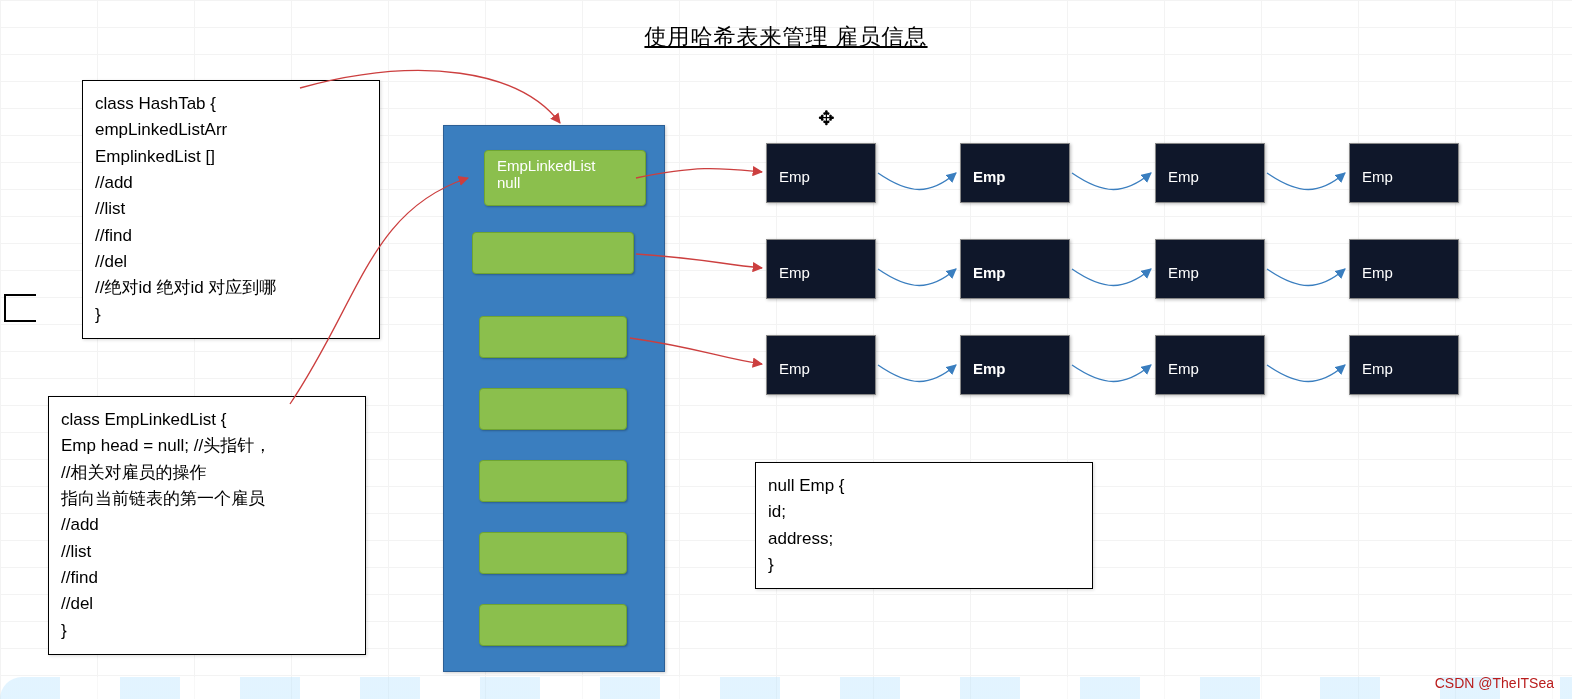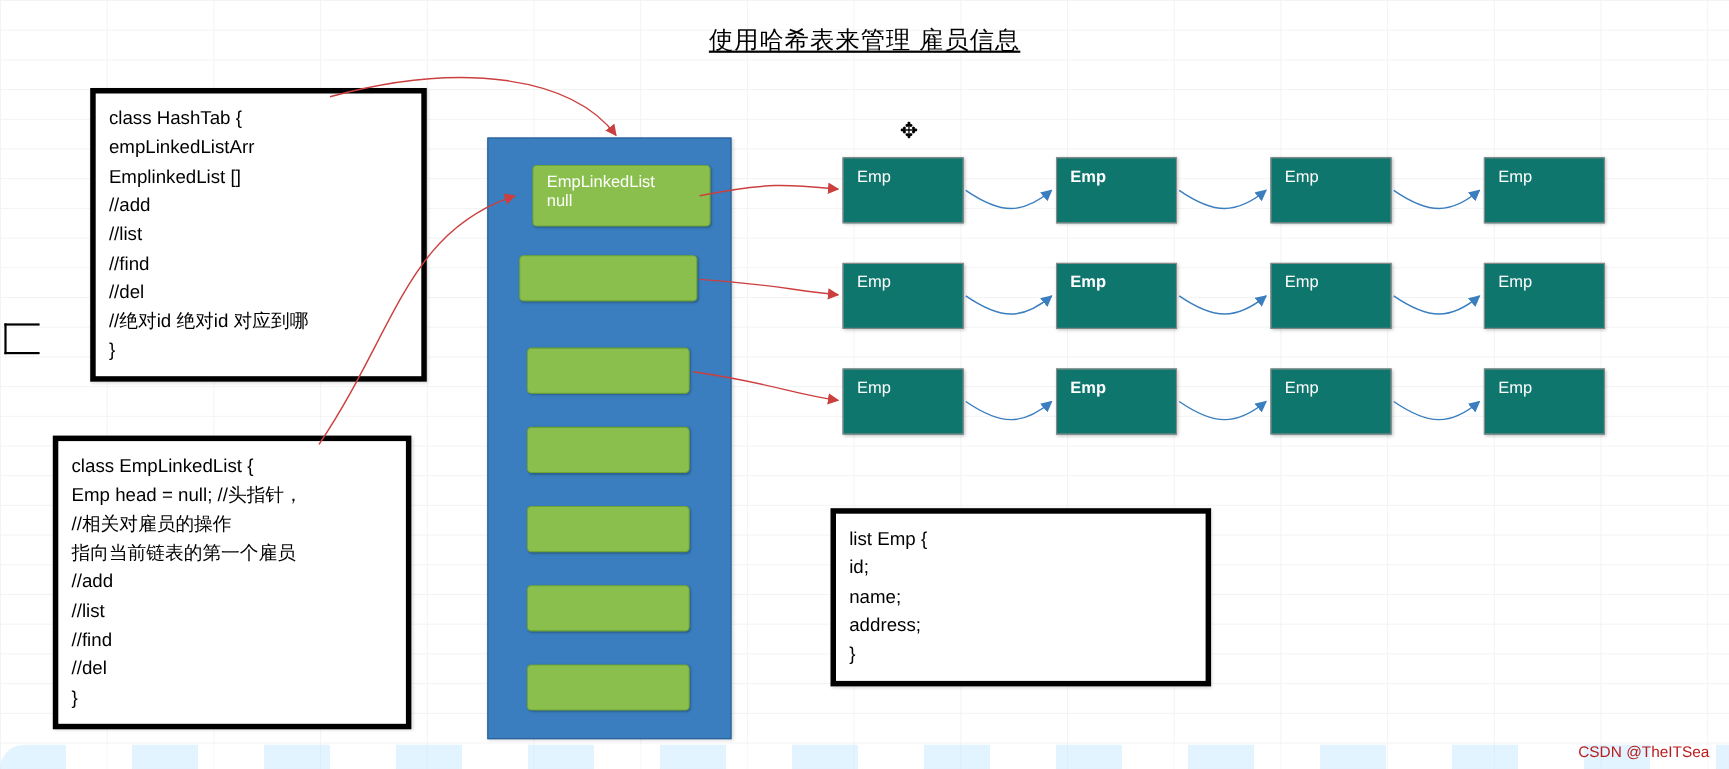--- a/index.html
+++ b/index.html
@@ -3,30 +3,30 @@
 <meta charset="utf-8">
 <style>
   html,body{margin:0;padding:0;width:1572px;height:699px;background:#fff;
     font-family:"Microsoft YaHei","SimSun",Arial,sans-serif;font-size:16px;color:#000;}
   .grid{position:absolute;inset:0;
     background-image:linear-gradient(#f3f3f3 1px,transparent 1px),
                      linear-gradient(90deg,#f3f3f3 1px,transparent 1px);
     background-size:97px 27px;z-index:0;}
   .title{position:absolute;top:22px;left:0;width:100%;text-align:center;
     font-size:22px;letter-spacing:1px;z-index:2;text-decoration:underline;}
-  .codebox{position:absolute;background:#fff;border:5px solid #000000;
+  .codebox{position:absolute;background:#fff;border:1px solid #000000;
     box-shadow:1px 1px 3px rgba(0,0,0,.15);padding:10px 14px 10px 12px;
     font-size:17px;line-height:1.55;z-index:3;}
   .hashcol{position:absolute;background:#3a7ebf;border:1px solid #2c5f95;
     box-shadow:1px 1px 3px rgba(0,0,0,.2);z-index:2;}
   .bucket{position:absolute;background:#8bbf4d;border:1px solid #6fa531;
     border-radius:4px;box-shadow:1px 1px 2px rgba(0,0,0,.25);z-index:3;
     color:#fff;font-size:15px;padding:6px 12px;box-sizing:border-box;}
-  .empbox{position:absolute;background:#0f766e;border:1px solid #888;
-    color:#fff;font-size:15px;padding:8px 12px;box-sizing:border-box;
+  .empbox{position:absolute;background:#0f172a;border:1px solid #888;
+    color:#fff;font-size:15px;padding:24px 12px;box-sizing:border-box;
     box-shadow:1px 1px 3px rgba(0,0,0,.25);z-index:3;}
   .empbox.bold{font-weight:700;}
   .cursor{position:absolute;z-index:5;font-size:20px;color:#000;}
   svg.arrows{position:absolute;inset:0;width:1572px;height:699px;
     pointer-events:none;z-index:4;}
   .watermark{position:absolute;right:18px;bottom:8px;color:#b91c1c;
     font-size:14px;z-index:5;}
   .edgebox{position:absolute;left:4px;top:294px;width:30px;height:24px;
     border:2px solid #000;border-right:none;z-index:2;}
   .wave{position:absolute;left:0;bottom:0;height:22px;width:100%;
@@ -62,23 +62,22 @@
   <div>  //相关对雇员的操作</div>
   <div>  指向当前链表的第一个雇员</div>
   <div> //add</div>
   <div> //list</div>
   <div> //find</div>
   <div> //del</div>
   <div> }</div>
 </div>
 
 <div class="codebox" style="left:755px;top:462px;width:310px;">
-  <div>list Emp {</div>
+  <div>null Emp {</div>
   <div>  id;</div>
-  <div>   name;</div>
   <div>   address;</div>
   <div>  }</div>
 </div>
 
 <div class="hashcol" style="left:443px;top:125px;width:220px;height:545px;"></div>
 
 <div class="bucket" style="left:484px;top:150px;width:162px;height:56px;">
   <div>EmpLinkedList</div>
   <div>null</div>
 </div>

